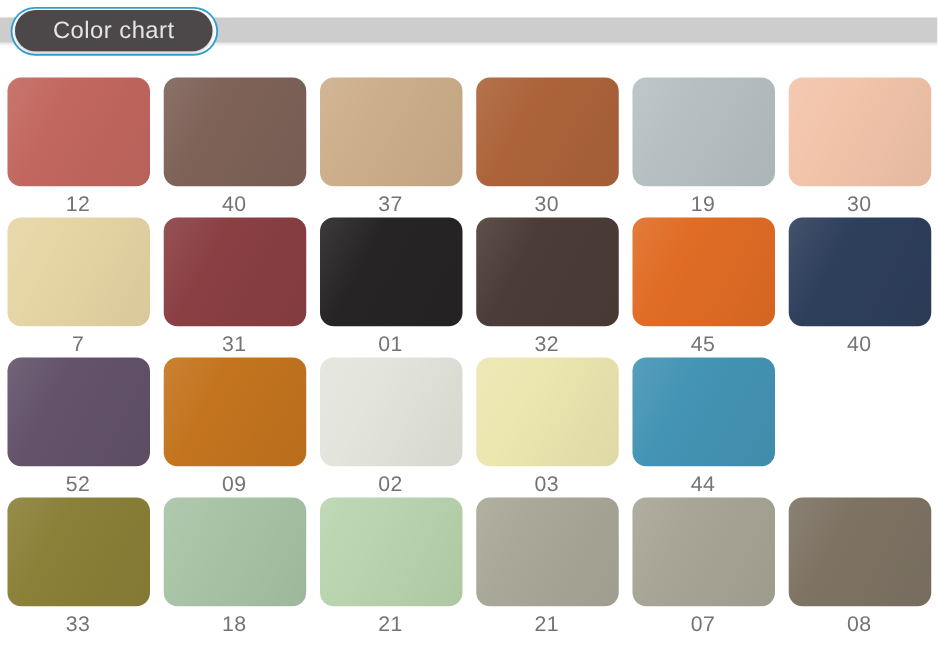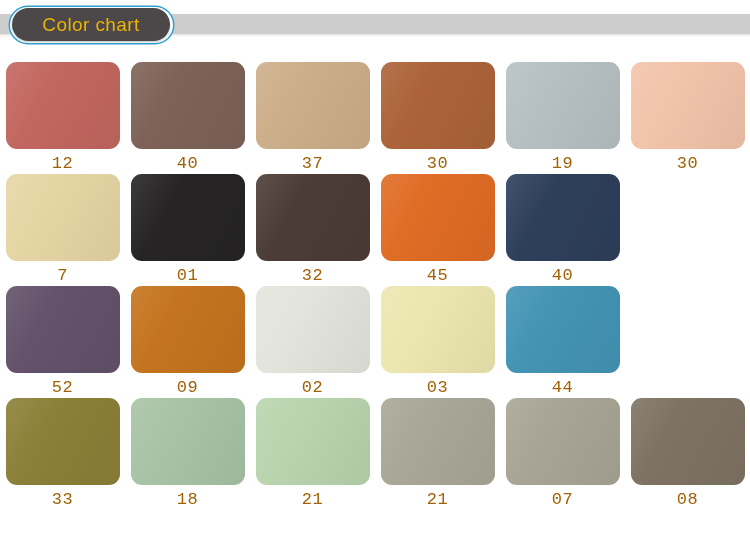--- a/index.html
+++ b/index.html
@@ -54,21 +54,21 @@
     width: 158px;
     height: 33px;
     border-radius: 17px;
     background: #4c4748;
     box-shadow: 0 1px 2px rgba(0,0,0,0.25);
     display: flex;
     align-items: center;
     justify-content: center;
   }
   .pill-label {
-    color: #eab308;
+    color: #e5e5e5;
     font-family: "Liberation Sans", "DejaVu Sans", sans-serif;
     font-size: 19px;
     font-weight: 400;
     letter-spacing: 0.4px;
     line-height: 1;
     padding-bottom: 1px;
   }
 
   
   .grid {
@@ -101,23 +101,23 @@
     position: absolute;
     inset: 0;
     border-radius: 11px;
     background:
       linear-gradient(118deg, rgba(255,255,255,0.10) 0%, rgba(255,255,255,0.00) 34%,
                               rgba(0,0,0,0.035) 72%, rgba(0,0,0,0.06) 100%);
     pointer-events: none;
   }
   .label {
     margin-top: 5px;
-    font-family: Liberation Mono, monospace;
+    font-family: Liberation Sans, sans-serif;
     font-size: 17px;
-    color: #a16207;
+    color: #737373;
     line-height: 1.15;
     letter-spacing: 0.5px;
   }
 </style>
 </head>
 <body>
 
 <div class="header">
   <div class="header-bar"></div>
   <div class="header-bar-shadow"></div>
@@ -153,20 +153,24 @@
         <div class="swatch" style="background: rgb(242, 196, 170);"></div>
         <div class="label">30</div>
       </div>
     </div>
     <div class="row">
       <div class="cell">
         <div class="swatch" style="background: rgb(230, 213, 164);"></div>
         <div class="label">7</div>
       </div>
       <div class="cell">
+        <div class="swatch" style="background: rgb(138, 63, 67);"></div>
+        <div class="label">31</div>
+      </div>
+      <div class="cell">
         <div class="swatch" style="background: rgb(38, 36, 37);"></div>
         <div class="label">01</div>
       </div>
       <div class="cell">
         <div class="swatch" style="background: rgb(76, 60, 55);"></div>
         <div class="label">32</div>
       </div>
       <div class="cell">
         <div class="swatch" style="background: rgb(224, 108, 37);"></div>
         <div class="label">45</div>

